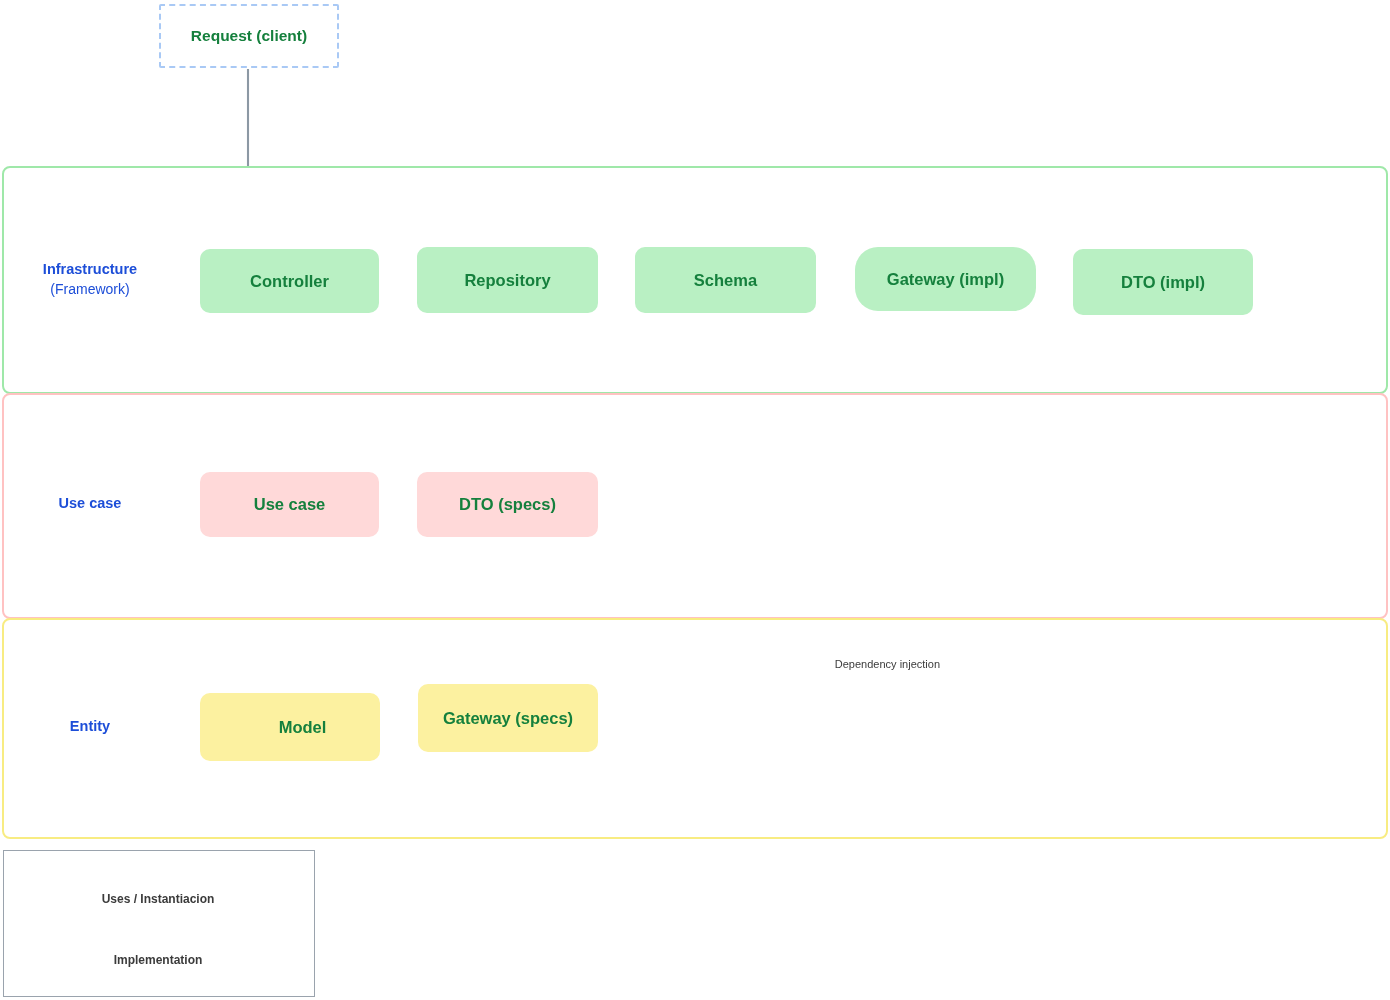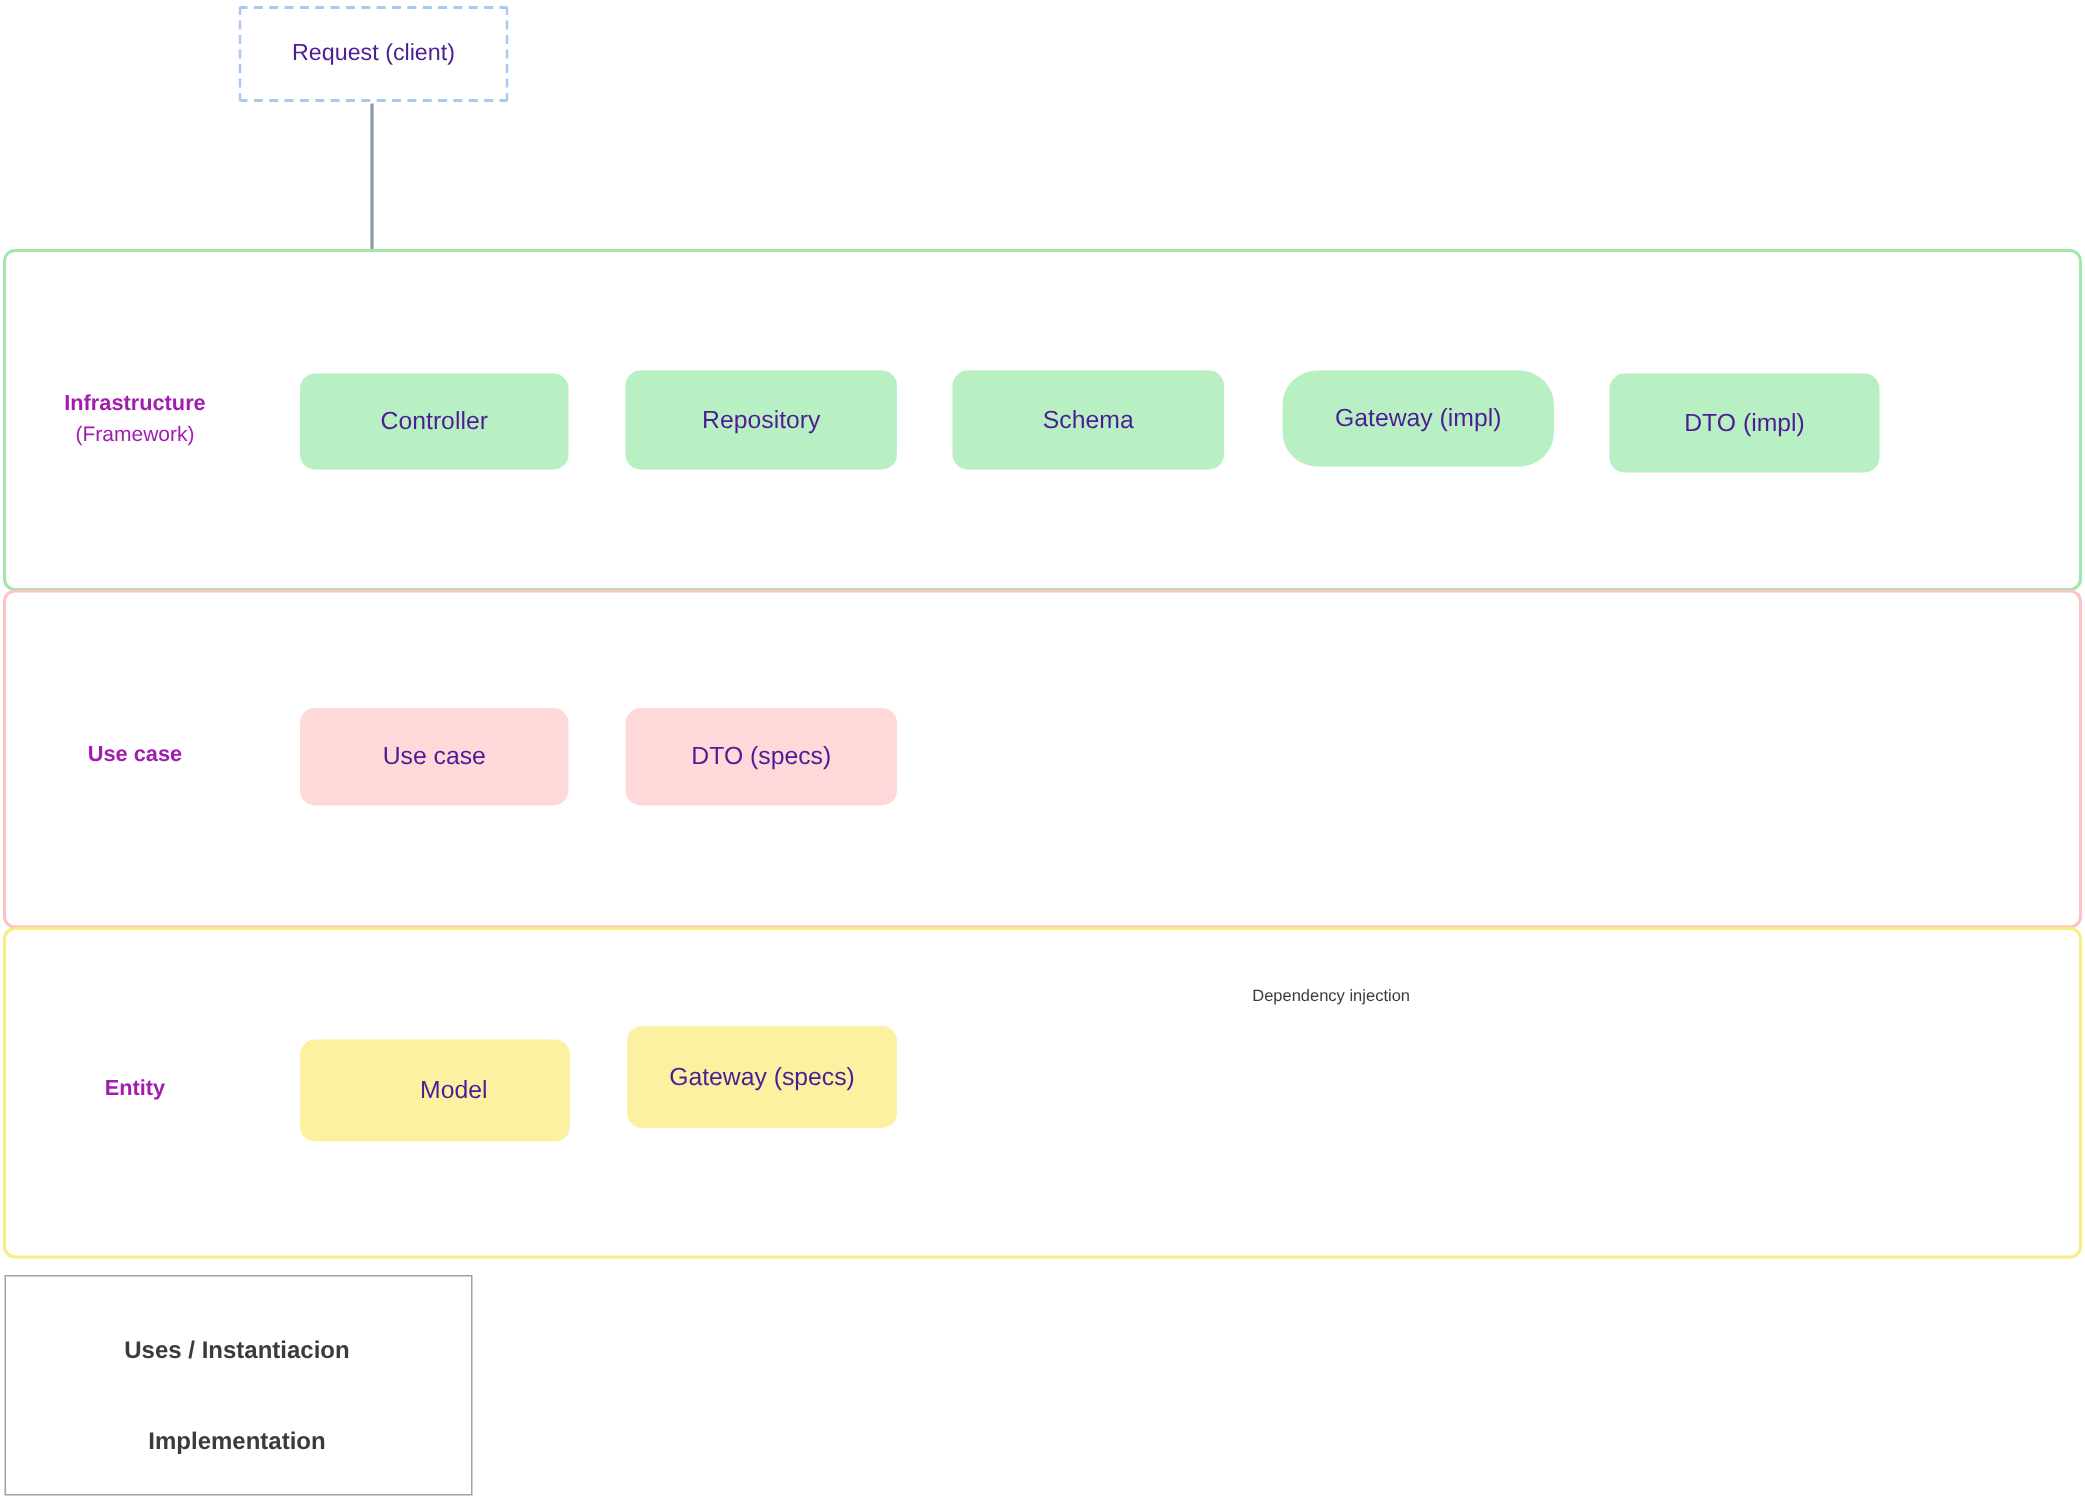--- a/index.html
+++ b/index.html
@@ -37,42 +37,42 @@
   }
   #layer-entity {
     left: 2px; top: 618px; width: 1386px; height: 221px;
     border: 2px solid #f8ec82;
   }
   .layer-label {
     position: absolute;
     text-align: center;
     font-size: 14.5px;
     font-weight: bold;
-    color: #a21caf;
+    color: #1d4ed8;
     line-height: 1.35;
     white-space: nowrap;
   }
   .layer-label .sub {
     display: block;
     font-weight: normal;
     font-size: 14px;
   }
   #label-infrastructure { left: 0px; top: 260px; width: 180px; }
   #label-usecase { left: 0px; top: 494px; width: 180px; }
   #label-entity { left: 0px; top: 717px; width: 180px; }
 
   .node {
     position: absolute;
     border-radius: 10px;
     display: flex;
     align-items: center;
     justify-content: center;
     font-size: 16.5px;
-    font-weight: normal;
-    color: #4c1d95;
+    font-weight: bold;
+    color: #15803d;
     box-sizing: border-box;
     text-align: left;
     white-space: nowrap;
   }
   .node.green  { background: #b9f0c3; }
   .node.pink   { background: #ffd9d9; }
   .node.yellow { background: #fcf1a0; }
   .node.client {
     background: #ffffff;
     border: 2px dashed #a9c9f5;
@@ -108,21 +108,21 @@
     left: 3px;
     top: 850px;
     width: 312px;
     height: 147px;
     border: 1px solid #9aa3ad;
     background: #ffffff;
     box-sizing: border-box;
   }
   .legend-label {
     position: absolute;
-    font-size: 16px;
+    font-size: 12px;
     font-weight: bold;
     color: #3b3b3b;
     text-align: center;
     white-space: nowrap;
   }
   #legend-uses-label { left: 58px; top: 892px; width: 200px; }
   #legend-impl-label { left: 58px; top: 953px; width: 200px; }
 </style>
 </head>
 <body>

